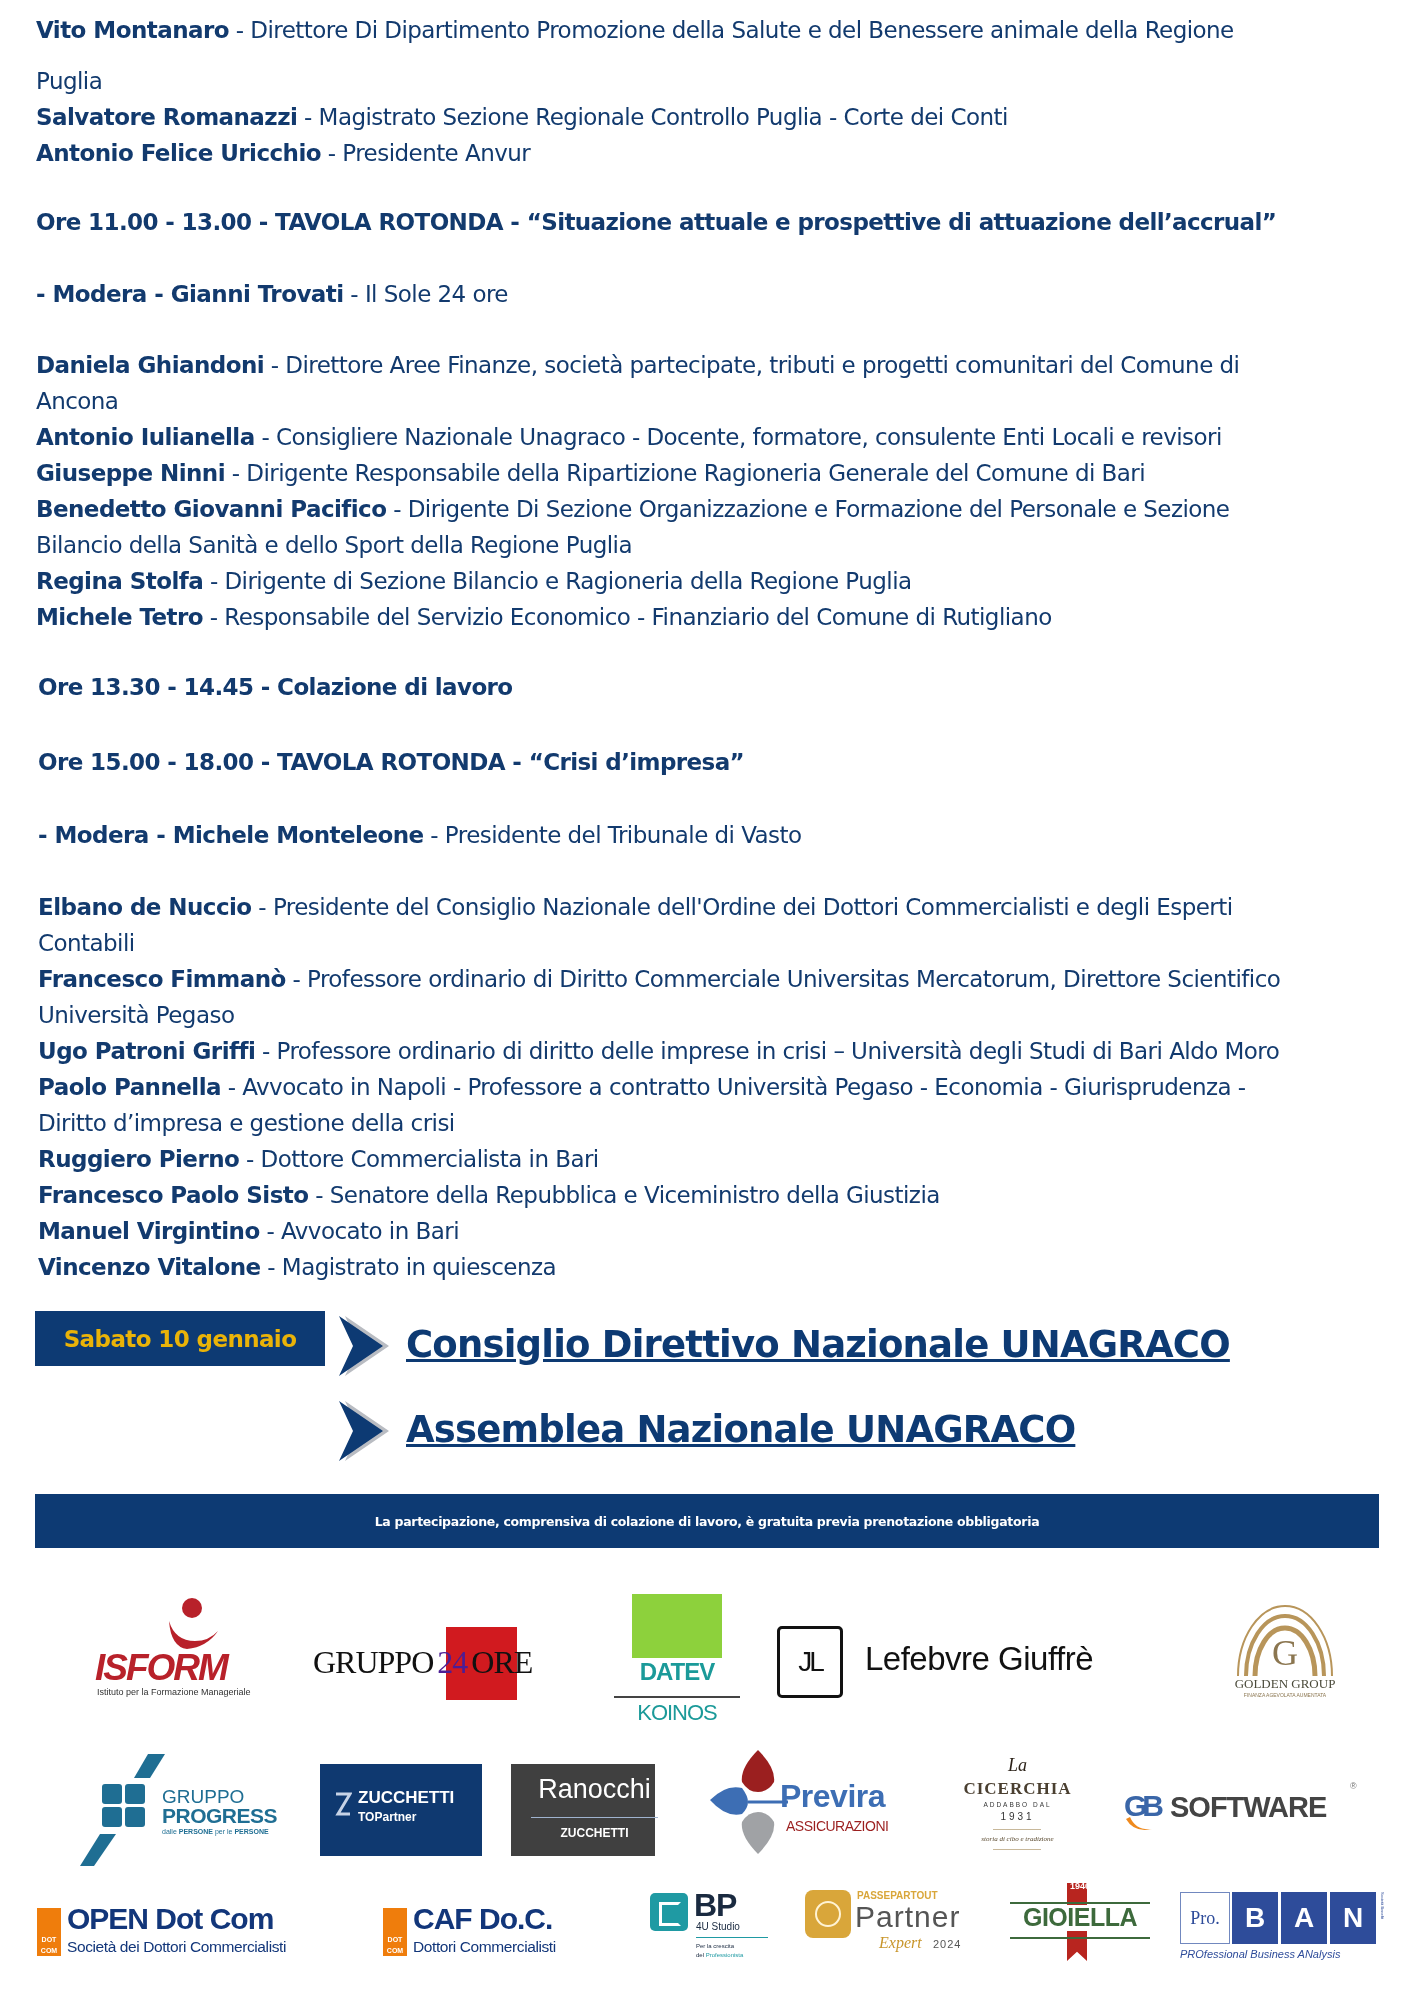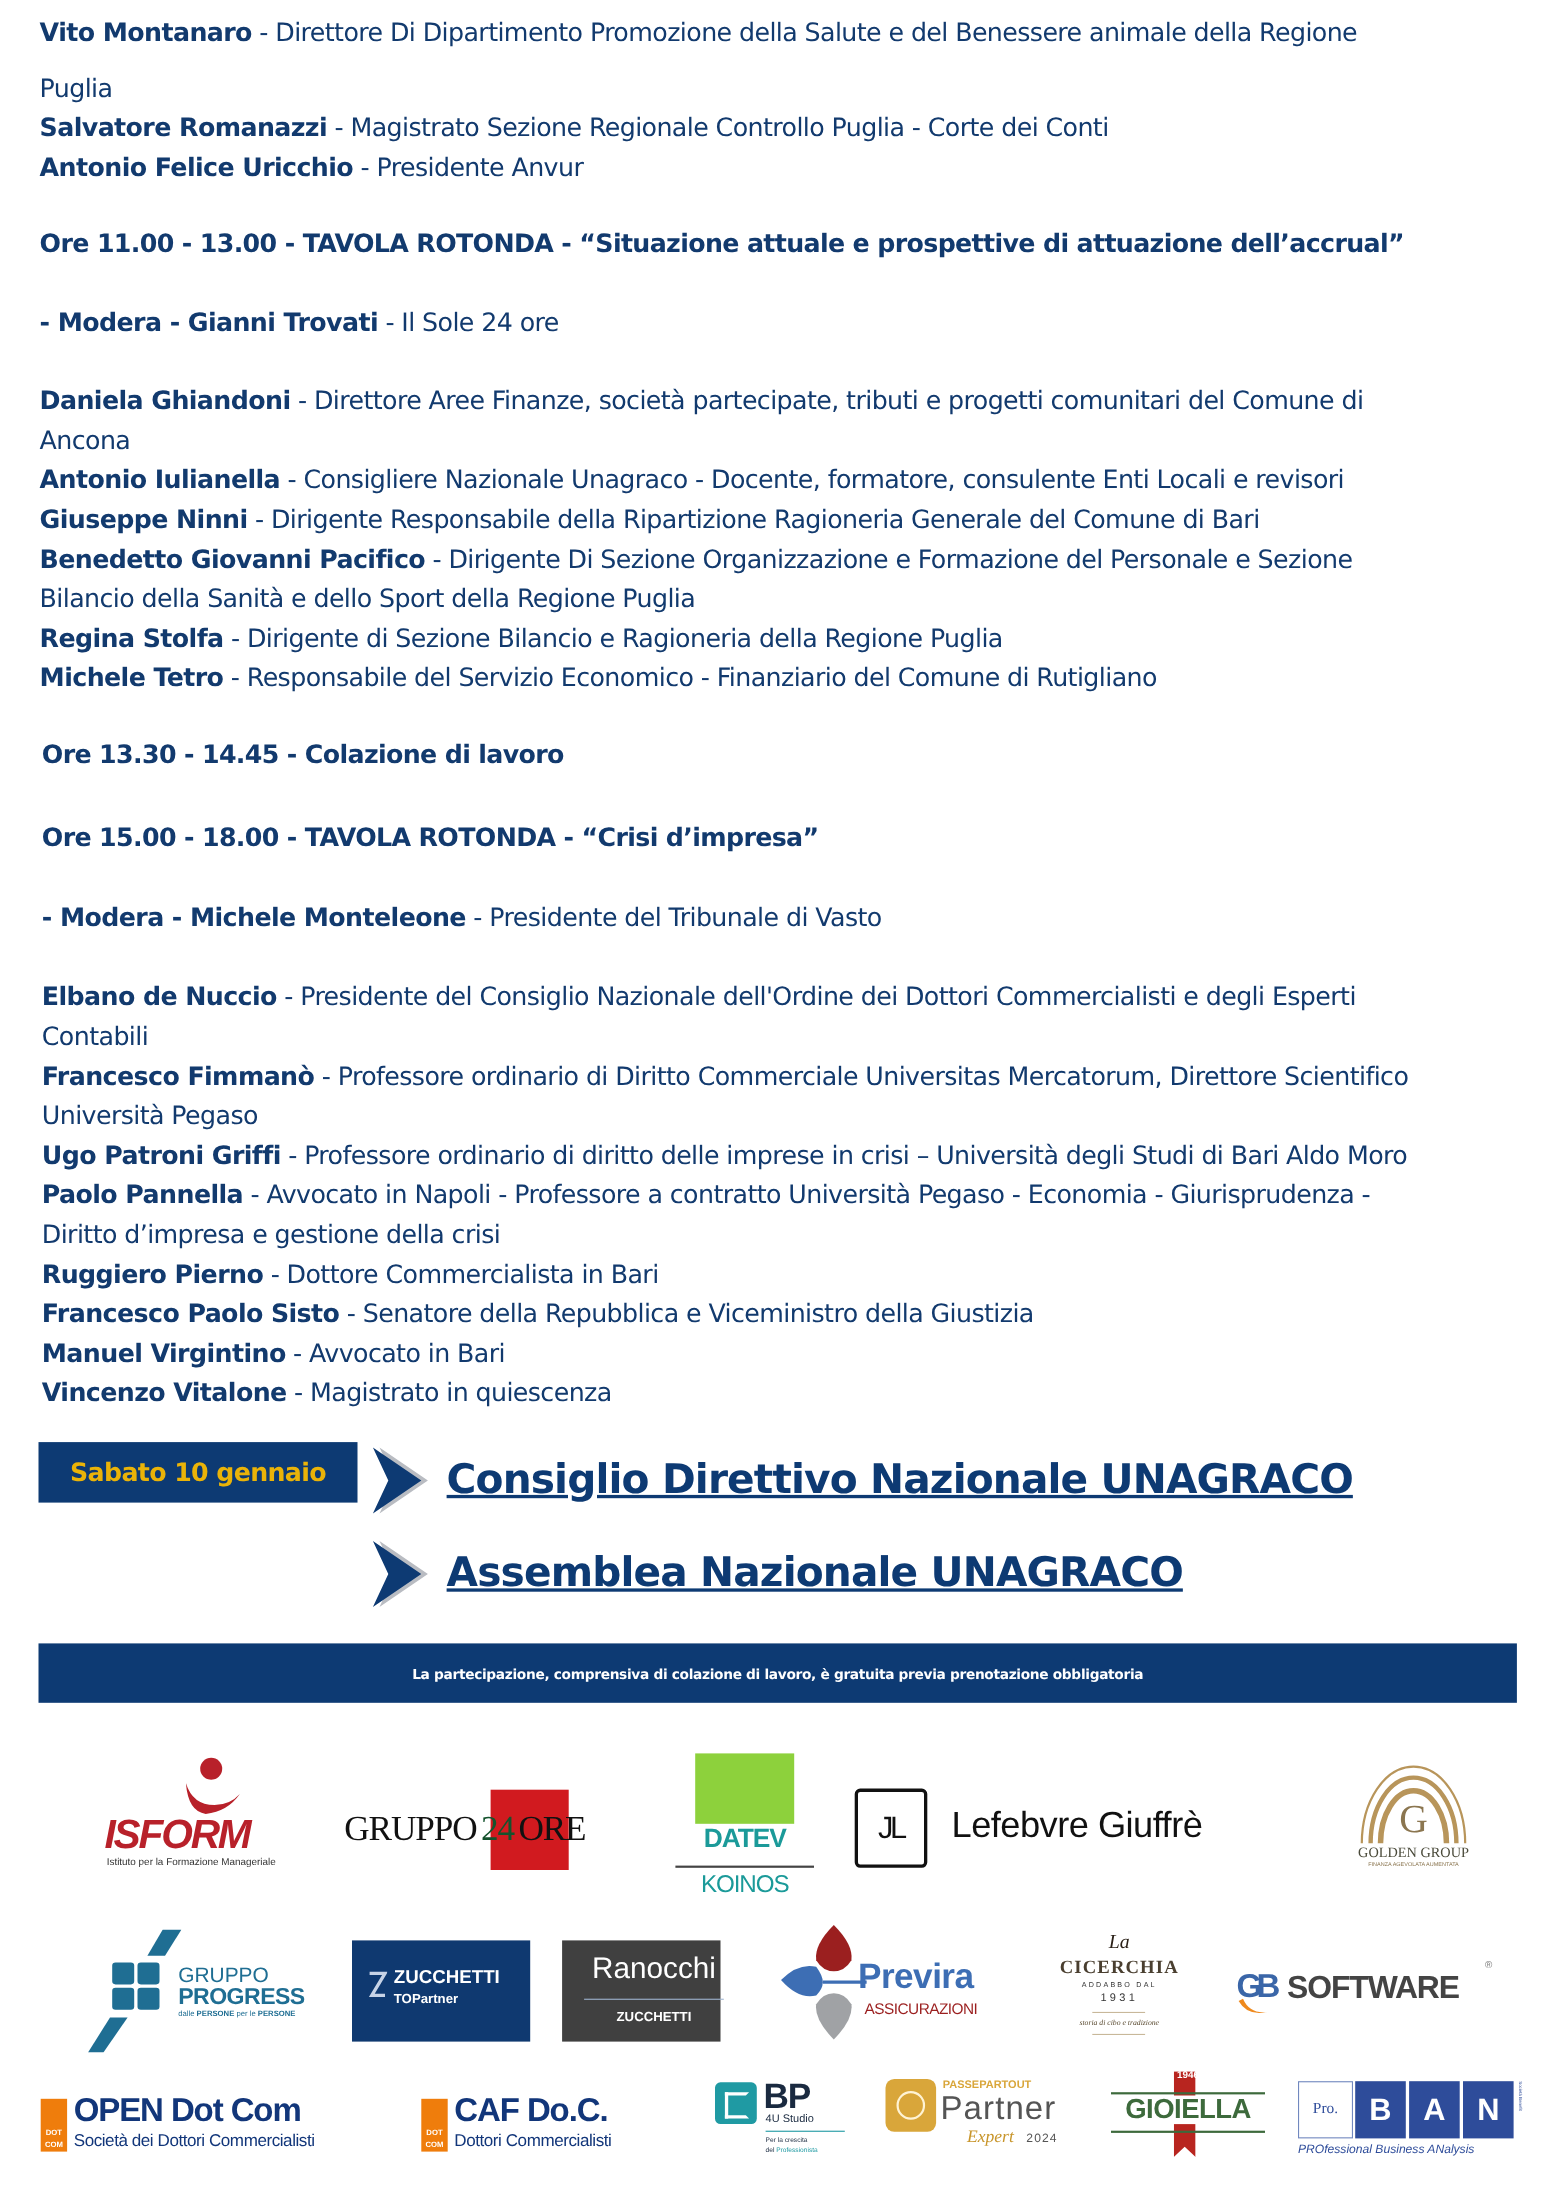--- a/index.html
+++ b/index.html
@@ -121,21 +121,21 @@
     <circle cx="27" cy="11" r="10" fill="#b8212a"></circle>
     <path d="M4 24 Q10 44 30 44 Q44 44 53 34 Q42 50 22 52 Q6 50 4 24Z" fill="#b8212a"></path>
   </svg>
   <div style="position:absolute;left:0;top:52px;font-size:37px;font-weight:900;font-style:italic;color:#b8212a;letter-spacing:-2px;line-height:38px">ISFORM</div>
   <div style="position:absolute;left:2px;top:90px;font-size:9px;color:#333;white-space:nowrap">Istituto per la Formazione Manageriale</div>
 </div>
 
 <div class="logo serif" style="left:313px;top:1627px;width:270px;height:73px">
   <div style="position:absolute;left:133px;top:0;width:71px;height:73px;background:#d11a1f"></div>
   <div style="position:absolute;left:0;top:16px;font-size:32px;color:#111;white-space:nowrap;letter-spacing:-1px;line-height:38px">
-    <span>GRUPPO</span><span style="color:#14532d;margin:16px 4px">24</span><span>ORE</span>
+    <span>GRUPPO</span><span style="color:#4c1d95;margin:16px 4px">24</span><span>ORE</span>
   </div>
 </div>
 
 <div class="logo sans" style="left:614px;top:1594px;width:126px;height:135px">
   <div style="position:absolute;left:18px;top:0;width:90px;height:64px;background:#8dd13c"></div>
   <div style="position:absolute;left:0;width:126px;top:64px;text-align:center;font-size:24px;font-weight:bold;color:#1b9a99;letter-spacing:-1px">DATEV</div>
   <div style="position:absolute;left:0;top:102px;width:126px;height:2px;background:#444"></div>
   <div style="position:absolute;left:0;width:126px;top:106px;text-align:center;font-size:22px;font-weight:normal;color:#1b9a99;letter-spacing:-1px">KOINOS</div>
 </div>
 
@@ -257,19 +257,19 @@
 <div class="logo sans" style="left:1010px;top:1883px;width:140px;height:78px">
   <div style="position:absolute;left:57px;top:0;width:20px;height:78px;background:#b8251f;clip-path:polygon(0 0,100% 0,100% 100%,50% 88%,0 100%)"></div>
   <div style="position:absolute;left:0;width:140px;top:-2px;text-align:center;font-size:9px;font-weight:bold;color:#fff">1946</div>
   <div style="position:absolute;left:0;top:19px;width:140px;height:2px;background:#3d6a3c"></div>
   <div style="position:absolute;left:0;top:22px;width:140px;height:26px;background:#fff"></div>
   <div style="position:absolute;left:0;width:140px;top:20px;text-align:center;font-size:25px;font-weight:bold;color:#3d6a3c;letter-spacing:-0.5px">GIOIELLA</div>
   <div style="position:absolute;left:0;top:54px;width:140px;height:2px;background:#3d6a3c"></div>
 </div>
 
 <div class="logo sans" style="left:1180px;top:1892px;width:210px;height:70px">
-  <div class="serif" style="position:absolute;left:0;top:0;width:48px;height:50px;border:1px solid #7188bf;color:#2e4c9a;font-size:14px;text-align:center;line-height:50px">Pro.</div>
+  <div class="serif" style="position:absolute;left:0;top:0;width:48px;height:50px;border:1px solid #7188bf;color:#2e4c9a;font-size:18px;text-align:center;line-height:50px">Pro.</div>
   <div style="position:absolute;left:52px;top:0;width:46px;height:52px;background:#2e4c9a;color:#fff;font-size:28px;font-weight:bold;text-align:center;line-height:52px">B</div>
   <div style="position:absolute;left:101px;top:0;width:46px;height:52px;background:#2e4c9a;color:#fff;font-size:28px;font-weight:bold;text-align:center;line-height:52px">A</div>
   <div style="position:absolute;left:150px;top:0;width:46px;height:52px;background:#2e4c9a;color:#fff;font-size:28px;font-weight:bold;text-align:center;line-height:52px">N</div>
   <div style="position:absolute;left:200px;top:0;font-size:4px;color:#2e4c9a;writing-mode:vertical-rl">Società Benefit</div>
   <div style="position:absolute;left:0;top:56px;font-size:11px;font-style:italic;color:#2e4c9a;white-space:nowrap">PROfessional Business ANalysis</div>
 </div>
 
 </body></html>

